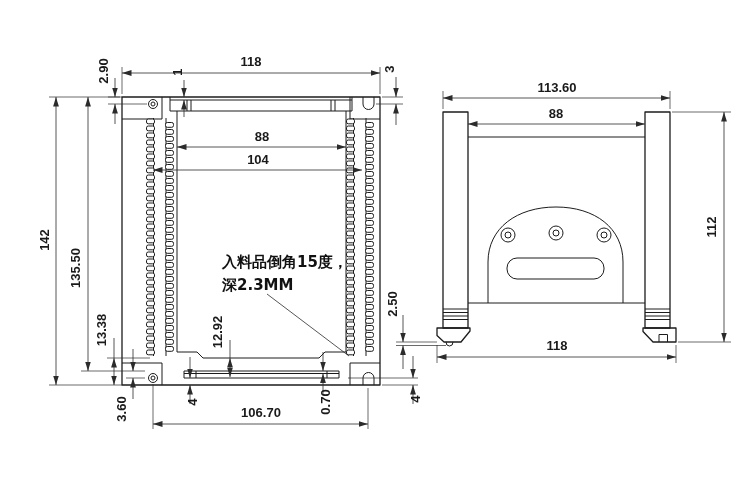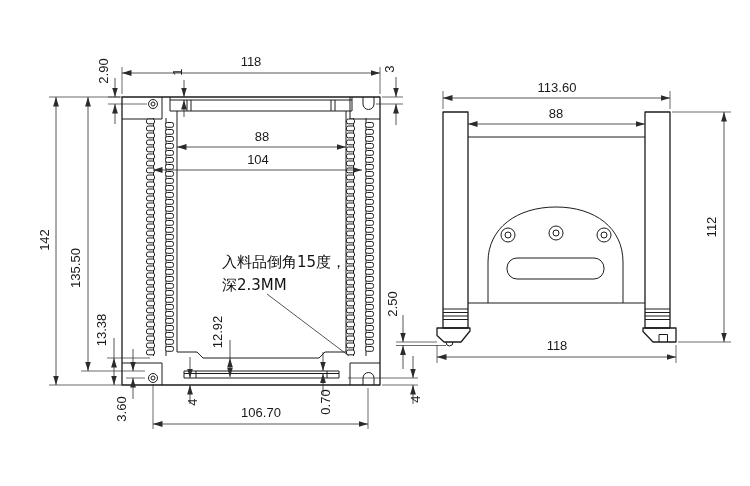--- a/index.html
+++ b/index.html
@@ -1,16 +1,16 @@
 <!DOCTYPE html>
 <html><head>
 <meta charset="utf-8">
 <style>
   html,body{margin:0;padding:0;background:#ffffff;}
-  .stage{position:relative;width:750px;height:486px;background:#ffffff;overflow:hidden;}
+  .stage{position:relative;width:750px;height:486px;background:#ffffff;overflow:hidden;font-weight:bold;}
   svg{display:block;}
   .body-line{fill:none;stroke:#1c1c1c;stroke-width:1.3;stroke-linejoin:round;stroke-linecap:round;}
   .fine-line{fill:none;stroke:#1c1c1c;stroke-width:1;stroke-linejoin:round;}
   .tooth{fill:#ffffff;stroke:#1c1c1c;stroke-width:1;}
   .dim{fill:none;stroke:#2b2b2b;stroke-width:0.8;}
   .ext{fill:none;stroke:#2b2b2b;stroke-width:0.7;}
   .dim-text{font-family:"Liberation Sans",sans-serif;font-size:13px;fill:#1a1a1a;}
   .note-text{font-family:"DejaVu Sans",sans-serif;font-size:15px;fill:#111111;}
   .arrowhead{fill:#2b2b2b;}
 </style>

